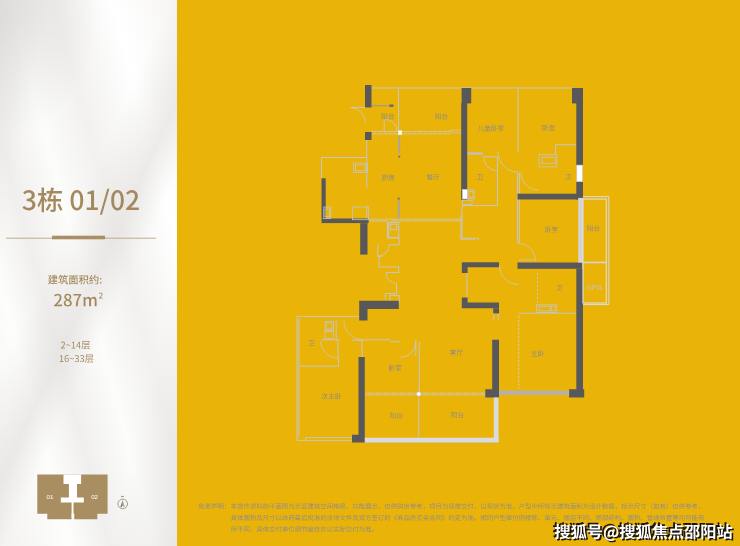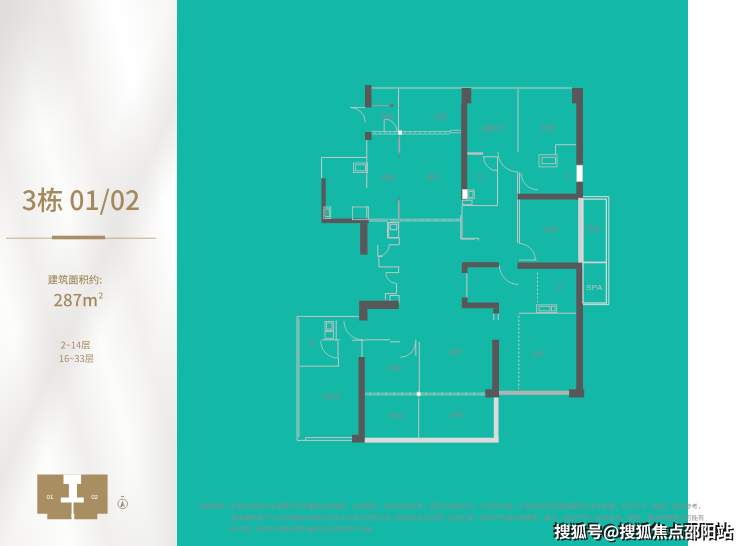--- a/index.html
+++ b/index.html
@@ -1,15 +1,15 @@
 <!DOCTYPE html>
 <html><head><meta charset="utf-8">
 <style>
 html,body{margin:0;padding:0;background:#fff;width:740px;height:546px;overflow:hidden}
-#stage{position:relative;width:688px;height:546px;font-family:"Liberation Sans",sans-serif;background:#14b8a6}
+#stage{position:relative;width:740px;height:546px;font-family:"Liberation Sans",sans-serif;background:#eab308}
 #silk{position:absolute;left:0;top:0;width:177px;height:546px;
 background:
 radial-gradient(130px 180px at 8px 10px, rgba(200,198,195,.45), rgba(200,198,195,0) 70%),
 linear-gradient(100deg, rgba(215,213,210,.35) 0%, rgba(255,255,255,0) 18%),
 linear-gradient(283deg, rgba(210,208,205,.40) 0%, rgba(255,255,255,0) 22%),
 linear-gradient(75deg, #f3f2f0 0%, #fdfdfc 22%, #f0efed 34%, #fcfcfb 48%, #f2f1ef 62%, #ffffff 80%, #f6f5f3 100%);
 }
 #silk:after{content:"";position:absolute;inset:0;background:linear-gradient(115deg, rgba(255,255,255,0) 40%, rgba(225,223,220,.6) 52%, rgba(255,255,255,0) 60%);}
 svg{position:absolute;left:0;top:0}
 </style></head>

